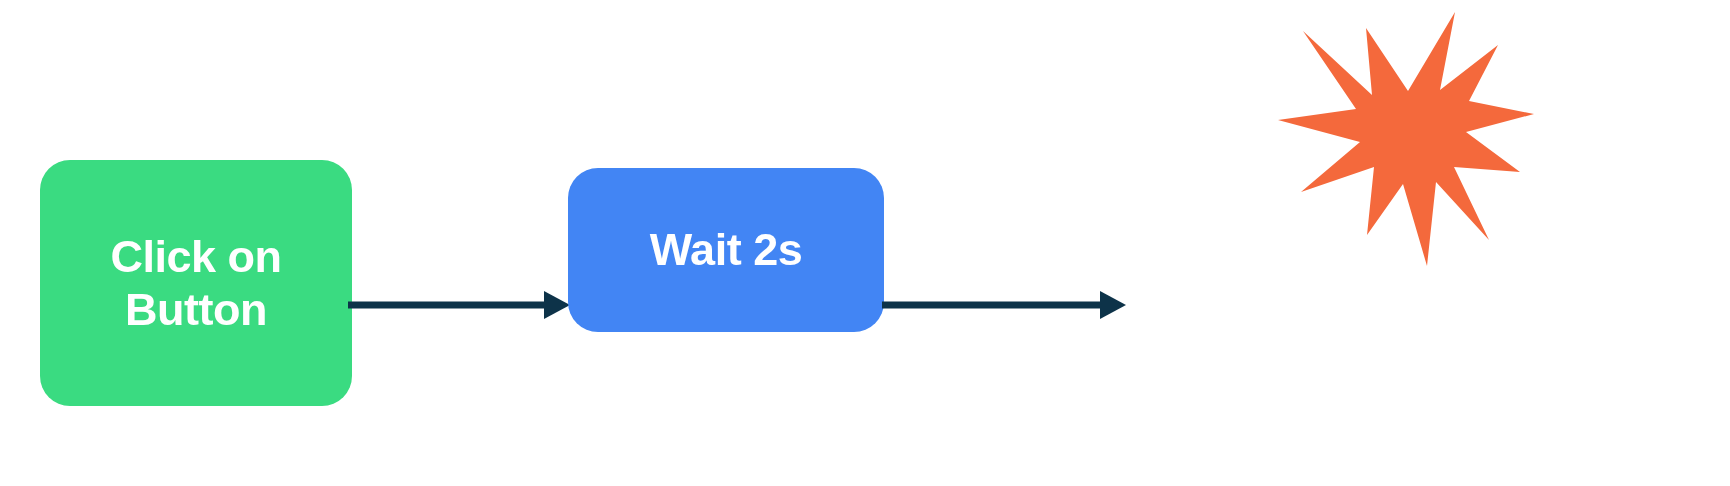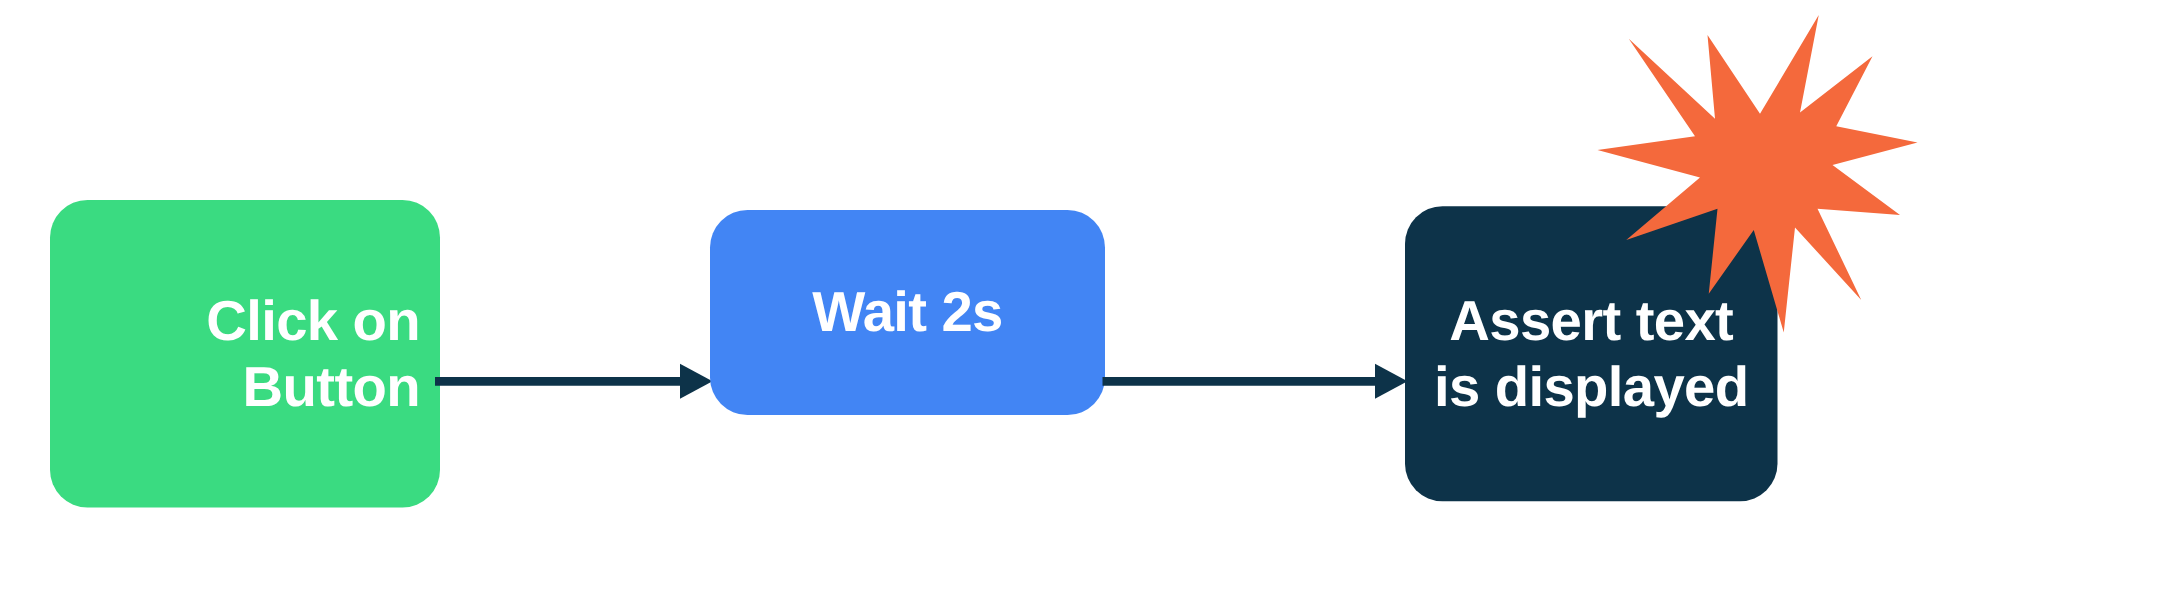--- a/index.html
+++ b/index.html
@@ -37,21 +37,20 @@
   }
 
   #node-click-on-button {
     left: 40px;
     top: 160px;
     width: 312px;
     height: 246px;
     background: #3adb81;
     font-size: 45px;
     padding: 0 16px;
-    text-align: right;
   }
 
   #node-wait {
     left: 568px;
     top: 168px;
     width: 316px;
     height: 164px;
     background: #4285f4;
     font-size: 45px;
     padding: 0 16px;
@@ -111,24 +110,20 @@
 
   <div class="node" id="node-wait">
     <span class="node-label">Wait 2s</span>
   </div>
 
   <svg class="connector" id="connector-2" viewBox="0 0 244 40">
     <line x1="0" y1="20" x2="220" y2="20" stroke="#0d3349" stroke-width="7"></line>
     <polygon points="218,6 244,20 218,34" fill="#0d3349"></polygon>
   </svg>
 
-  <div class="node" id="node-assert">
-    <span class="node-label">Assert text
-is displayed</span>
-  </div>
 
   <svg id="starburst" viewBox="0 0 266 270">
     <polygon fill="#f4693c" points="
                35,27
                104,91
                98,24
                140,87
                187,8
                172,86
                230,41

